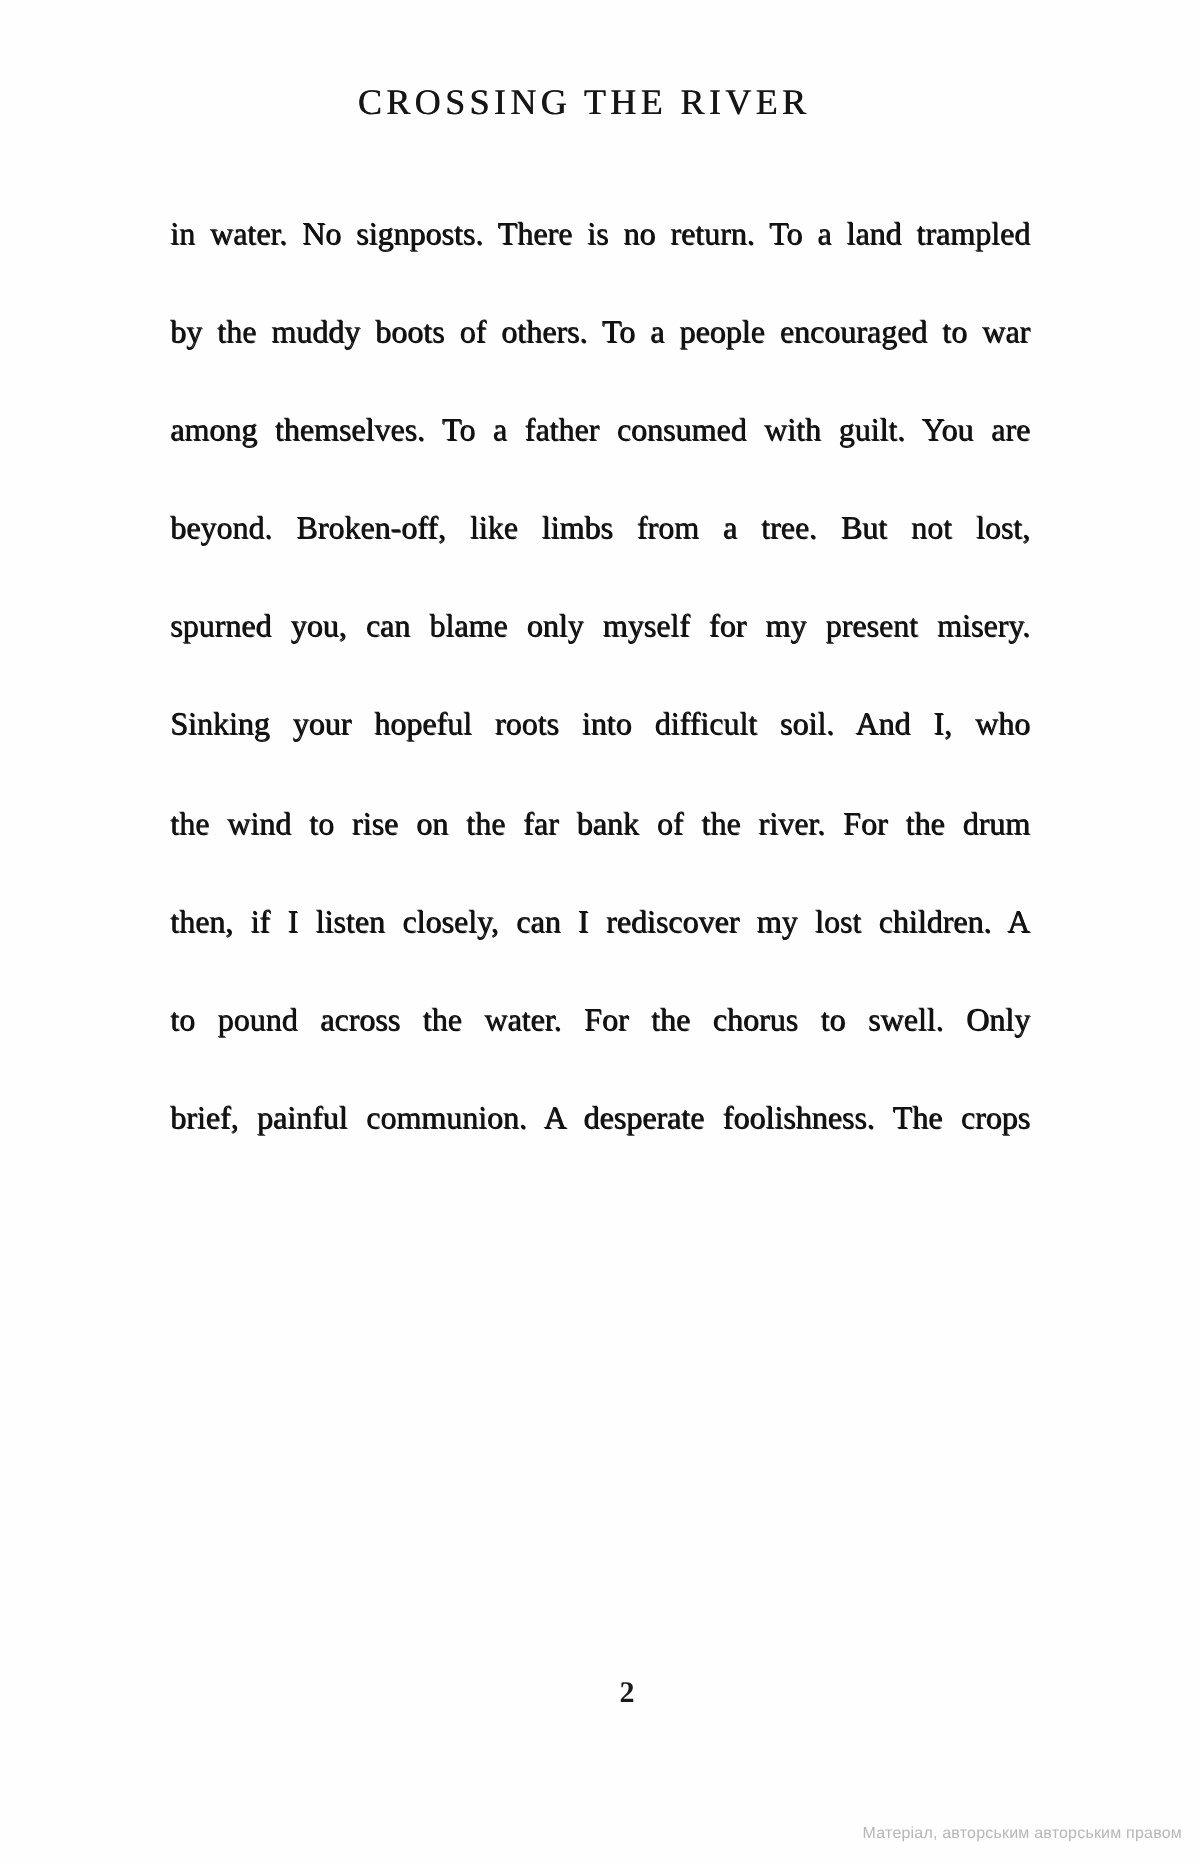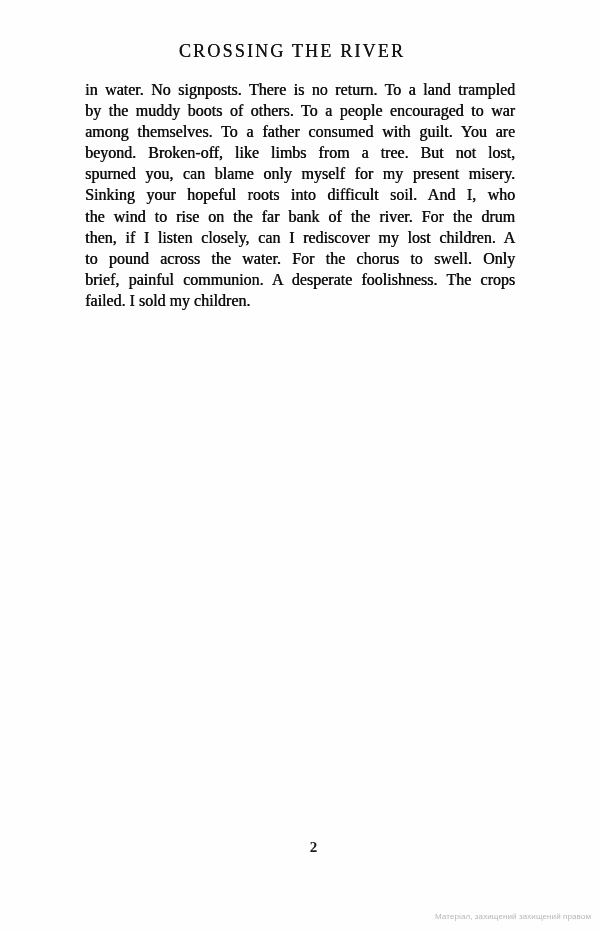--- a/index.html
+++ b/index.html
@@ -37,20 +37,21 @@
     color: #121212;
     
     text-shadow: 0.45px 0.25px 0 #121212;
   }
   .line {
     line-height: 21.1px;
     height: 21.1px;
     text-align: justify;
     text-align-last: justify;
     white-space: nowrap;
+    margin-top: 28px;
   }
   .line.last {
     text-align: left;
     text-align-last: left;
   }
   .page-number {
     position: absolute;
     top: 839px;
     left: 0;
     width: 600px;
@@ -82,20 +83,19 @@
       <div class="line">in water. No signposts. There is no return. To a land trampled</div>
       <div class="line">by the muddy boots of others. To a people encouraged to war</div>
       <div class="line">among themselves. To a father consumed with guilt. You are</div>
       <div class="line">beyond. Broken-off, like limbs from a tree. But not lost,</div>
       <div class="line">spurned you, can blame only myself for my present misery.</div>
       <div class="line">Sinking your hopeful roots into difficult soil. And I, who</div>
       <div class="line">the wind to rise on the far bank of the river. For the drum</div>
       <div class="line">then, if I listen closely, can I rediscover my lost children. A</div>
       <div class="line">to pound across the water. For the chorus to swell. Only</div>
       <div class="line">brief, painful communion. A desperate foolishness. The crops</div>
-      <div class="line last">failed. I sold my children.</div>
     </div>
 
   <div class="page-number">2</div>
 
-  <div class="watermark">Матеріал, захищений захищений правом</div>
+  <div class="watermark">Матеріал, авторським авторським правом</div>
 
 </div>
 
 </body></html>

